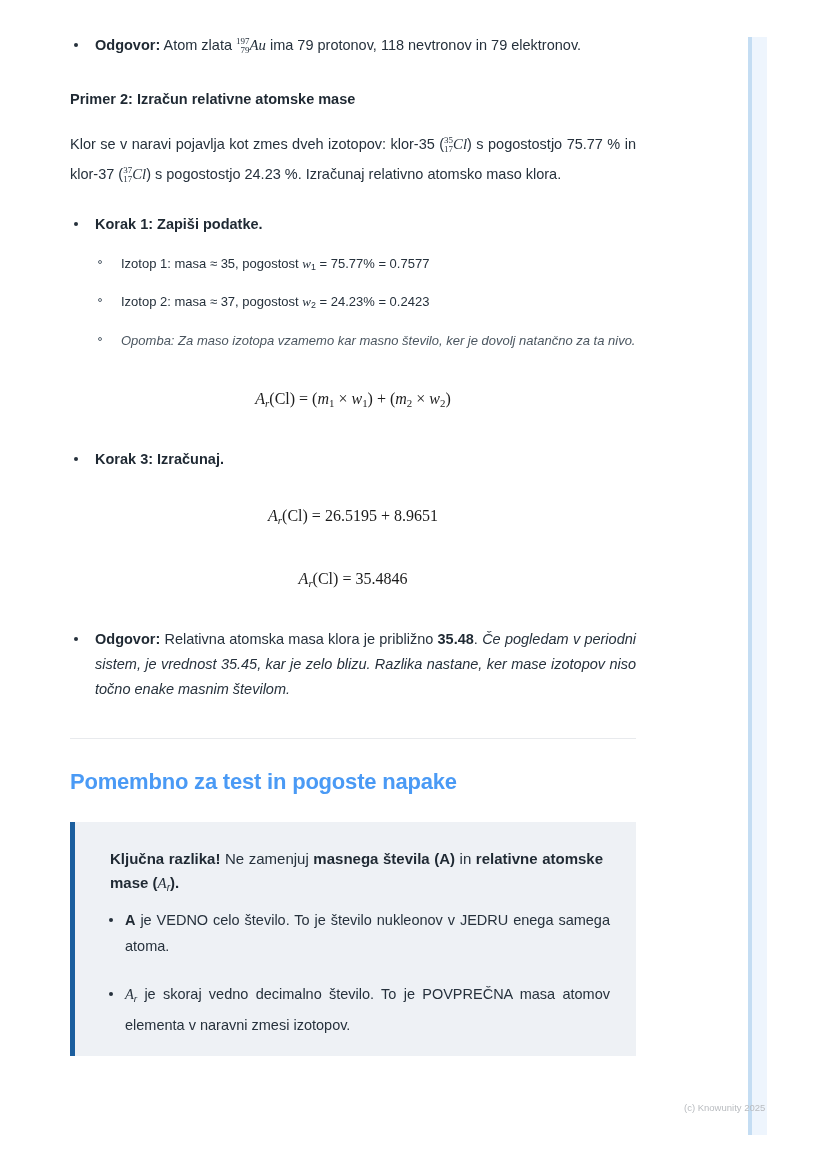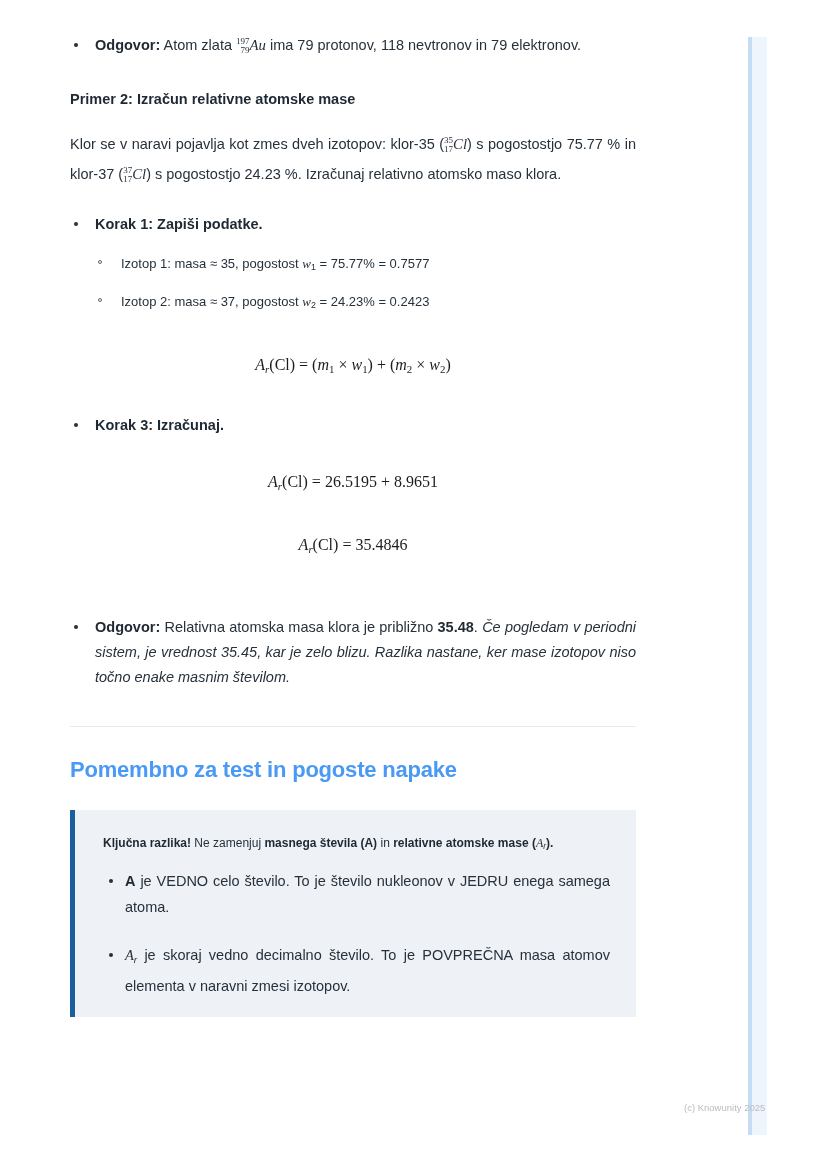--- a/index.html
+++ b/index.html
@@ -162,25 +162,25 @@
 
   
   .callout {
     background: #eef1f5;
     border-left: 5px solid #1b5e9e;
     padding: 18px 26px 18px 28px;
     width: 566px;
     box-sizing: border-box;
   }
   .callout-lead {
-    font-size: 12px;
-    line-height: 30px;
+    font-size: 15px;
+    line-height: 24px;
     color: #26313c;
     text-align: justify;
-    margin: 0;
+    margin: 7px;
   }
   .callout ul.lvl1 > li {
     line-height: 26px;
     padding-left: 22px;
   }
   .callout ul.lvl1 > li::before {
     left: 6px;
     top: 11px;
   }
 
@@ -213,39 +213,40 @@
     <p class="heading-sub" style="margin-top:30px;">Primer 2: Izračun relativne atomske mase</p>
 
     <p class="para" style="margin-top:19px;"><span>Klor se v naravi pojavlja kot zmes dveh izotopov: klor-35 (</span><span class="iso"><span class="top">35</span><span class="bot">17</span></span><span class="iso-el">Cl</span><span>) s pogostostjo 75.77 % in klor-37 (</span><span class="iso"><span class="top">37</span><span class="bot">17</span></span><span class="iso-el">Cl</span><span>) s pogostostjo 24.23 %. Izračunaj relativno atomsko maso klora.</span></p>
 
     <ul class="lvl1" style="margin-top:23px;">
       <li>
         <b>Korak 1: Zapiši podatke.</b>
         <ul class="lvl2" style="margin-top:14px;">
           <li><span>Izotop 1: masa ≈ 35, pogostost </span><span class="mi">w</span><sub class="mn">1</sub><span> = 75.77% = 0.7577</span></li>
           <li style="margin-top:9px;"><span>Izotop 2: masa ≈ 37, pogostost </span><span class="mi">w</span><sub class="mn">2</sub><span> = 24.23% = 0.2423</span></li>
+          <li style="margin-top:9px; color:#4b5660;"><i>Opomba:</i><i> Za maso izotopa vzamemo kar masno število, ker je dovolj natančno za ta nivo.</i></li>
         </ul>
       </li>
     </ul>
 
 
     <div class="math" style="margin-top:37px;"><span class="mi">A</span><sub class="m">r</sub><span class="mup">(Cl) = (</span><span class="mi">m</span><sub class="mn">1</sub><span class="mup"> × </span><span class="mi">w</span><sub class="mn">1</sub><span class="mup">) + (</span><span class="mi">m</span><sub class="mn">2</sub><span class="mup"> × </span><span class="mi">w</span><sub class="mn">2</sub><span class="mup">)</span></div>
 
 
     <ul class="lvl1" style="margin-top:38px;">
       <li>
         <b>Korak 3: Izračunaj.</b>
       </li>
     </ul>
 
     <div class="math" style="margin-top:35px;"><span class="mi">A</span><sub class="m">r</sub><span class="mup">(Cl) = 26.5195 + 8.9651</span></div>
 
     <div class="math" style="margin-top:44px;"><span class="mi">A</span><sub class="m">r</sub><span class="mup">(Cl) = 35.4846</span></div>
 
-    <ul class="lvl1" style="margin-top:60px;">
+    <ul class="lvl1" style="margin-top:38px;">
       <li style="line-height:25px;">
         <b>Odgovor:</b><span> Relativna atomska masa klora je približno </span><b>35.48</b><span>. </span><i>Če pogledam v periodni sistem, je vrednost 35.45, kar je zelo blizu. Razlika nastane, ker mase izotopov niso točno enake masnim številom.</i>
       </li>
     </ul>
 
     <div class="divider" style="margin-top:36px;"></div>
 
     <h2 class="section-title" style="margin-top:28px;">Pomembno za test in pogoste napake</h2>
 
     <div class="callout" style="margin-top:25px;">

